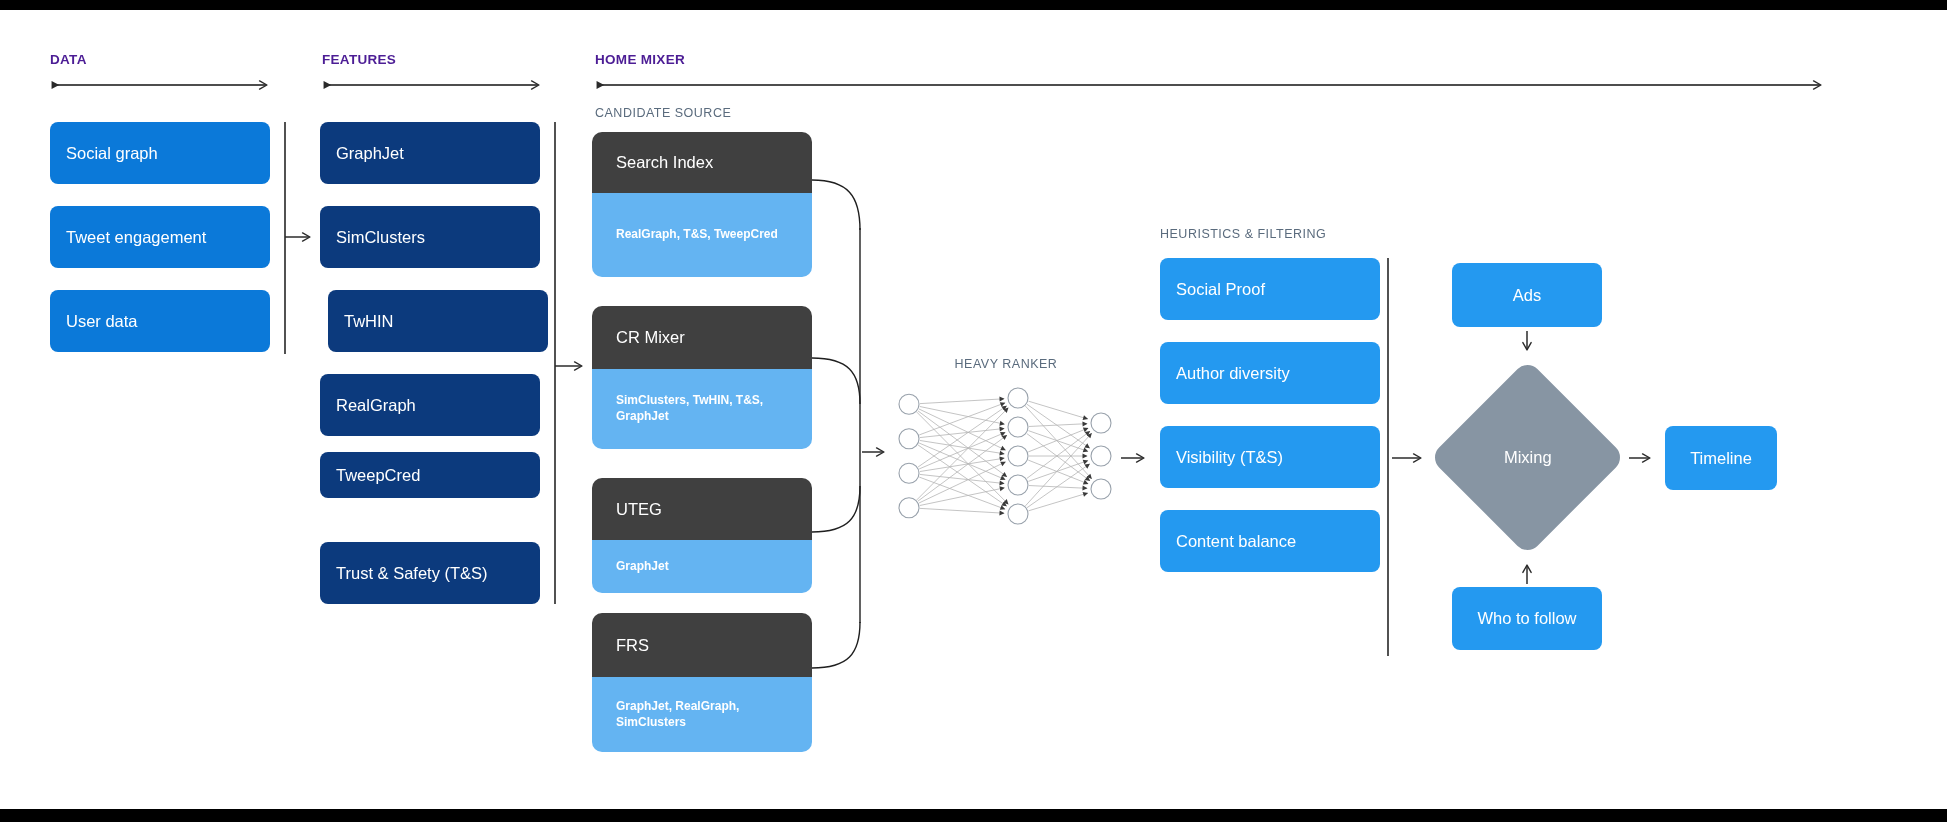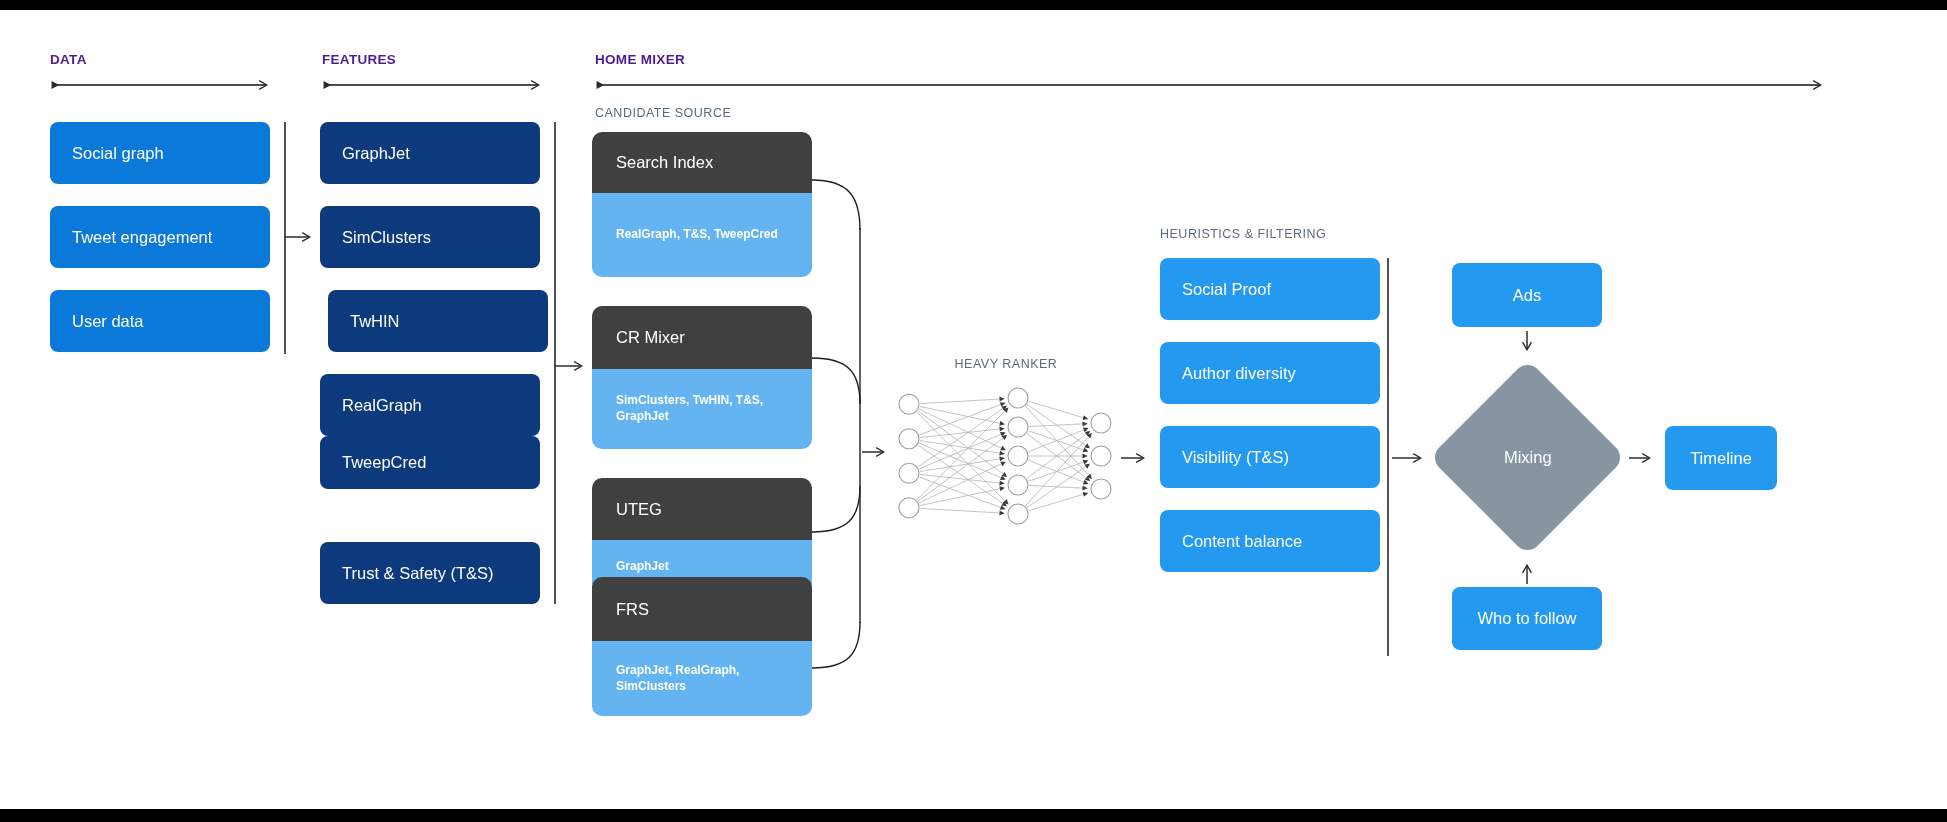--- a/index.html
+++ b/index.html
@@ -15,21 +15,21 @@
     position:absolute;font-size:13.5px;font-weight:700;color:#4c1d95;
     letter-spacing:.3px;white-space:nowrap;
   }
   .sub-label{
     position:absolute;font-size:12.5px;font-weight:500;color:#5a6b7d;
     letter-spacing:.5px;white-space:nowrap;
   }
   .box{
     position:absolute;display:flex;align-items:center;
     color:#fff;font-size:16.5px;font-weight:500;
-    border-radius:8px;box-sizing:border-box;padding-left:22px;
+    border-radius:8px;box-sizing:border-box;padding-left:16px;
     white-space:nowrap;
   }
   .box.centered{justify-content:center;padding-left:0;}
   .data-blue{background:#0b79d9;}
   .navy{background:#0c3a7d;}
   .bright{background:#2499f0;}
   .cand-group{position:absolute;left:592px;width:220px;border-radius:10px;overflow:hidden;}
   .cand-head{
     display:flex;align-items:center;background:#404040;color:#fff;
     font-size:16.5px;font-weight:500;padding-left:24px;box-sizing:border-box;
@@ -162,36 +162,36 @@
   </svg>
 
   <div class="box data-blue" style="left:50px;top:122px;width:220px;height:62px;">Social graph</div>
   <div class="box data-blue" style="left:50px;top:206px;width:220px;height:62px;">Tweet engagement</div>
   <div class="box data-blue" style="left:50px;top:290px;width:220px;height:62px;">User data</div>
 
   <div class="box navy" style="left:320px;top:122px;width:220px;height:62px;">GraphJet</div>
   <div class="box navy" style="left:320px;top:206px;width:220px;height:62px;">SimClusters</div>
   <div class="box navy" style="left:328px;top:290px;width:220px;height:62px;">TwHIN</div>
   <div class="box navy" style="left:320px;top:374px;width:220px;height:62px;">RealGraph</div>
-  <div class="box navy" style="left:320px;top:436px;width:220px;height:53px;">TweepCred</div>
+  <div class="box navy" style="left:320px;top:452px;width:220px;height:46px;">TweepCred</div>
   <div class="box navy" style="left:320px;top:542px;width:220px;height:62px;">Trust &amp; Safety (T&amp;S)</div>
 
   <div class="cand-group" style="top:132px;">
     <div class="cand-head" style="height:61px;">Search Index</div>
     <div class="cand-sub" style="height:84px;">RealGraph, T&amp;S, TweepCred</div>
   </div>
   <div class="cand-group" style="top:306px;">
     <div class="cand-head" style="height:63px;">CR Mixer</div>
     <div class="cand-sub" style="height:80px;">SimClusters, TwHIN, T&amp;S, GraphJet</div>
   </div>
   <div class="cand-group" style="top:478px;">
     <div class="cand-head" style="height:62px;">UTEG</div>
     <div class="cand-sub" style="height:53px;">GraphJet</div>
   </div>
-  <div class="cand-group" style="top:577px;">
+  <div class="cand-group" style="top:613px;">
     <div class="cand-head" style="height:64px;">FRS</div>
     <div class="cand-sub" style="height:75px;">GraphJet, RealGraph, SimClusters</div>
   </div>
 
   <div class="box bright" style="left:1160px;top:258px;width:220px;height:62px;">Social Proof</div>
   <div class="box bright" style="left:1160px;top:342px;width:220px;height:62px;">Author diversity</div>
   <div class="box bright" style="left:1160px;top:426px;width:220px;height:62px;">Visibility (T&amp;S)</div>
   <div class="box bright" style="left:1160px;top:510px;width:220px;height:62px;">Content balance</div>
 
   <div class="box bright centered" style="left:1452px;top:263px;width:150px;height:64px;">Ads</div>

